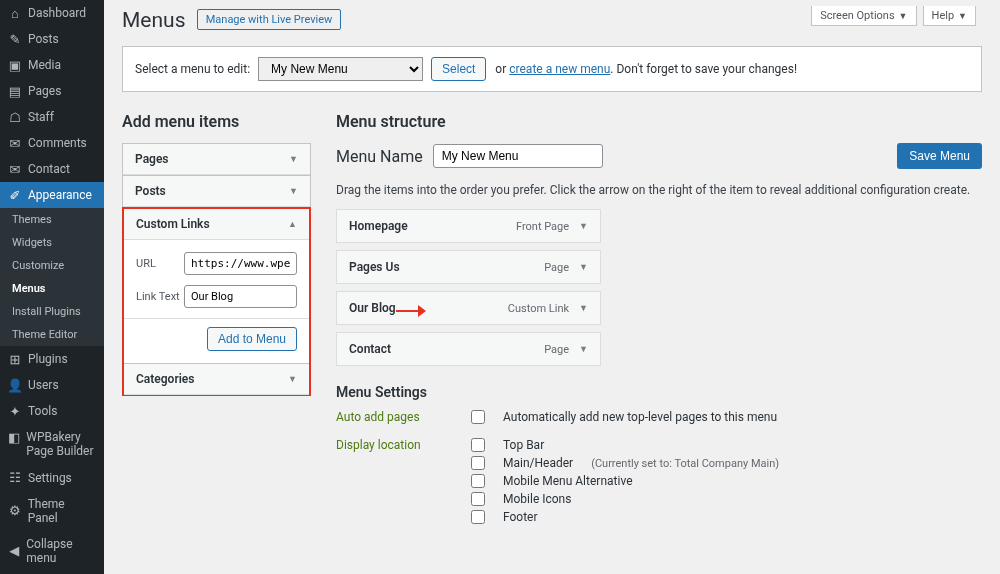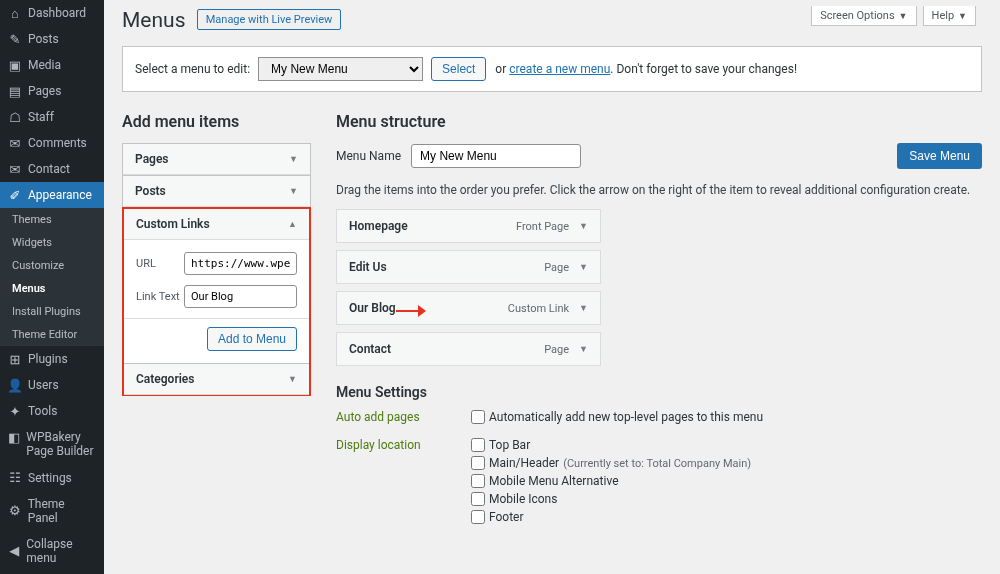--- a/index.html
+++ b/index.html
@@ -46,21 +46,21 @@
 .instructions { font-size: 12px; color: #3c434a; margin-top: 14px; }
 .menu-items-list { margin-top: 12px; width: 265px; }
 .menu-item-bar { border: 1px solid #dcdcde; background: #f6f7f7; padding: 9px 12px; margin-bottom: 7px; display: flex; align-items: center; font-size: 12px; cursor: move; }
 .menu-item-bar .mi-title { font-weight: 600; flex: 1; }
 .menu-item-bar .mi-type { color: #646970; font-size: 11px; margin-right: 10px; }
 .menu-item-bar .mi-toggle { color: #787c82; font-size: 9px; cursor: pointer; }
 .menu-settings-title { font-size: 14px; font-weight: 600; margin-top: 18px; }
 .settings-row { display: flex; margin-top: 10px; font-size: 12px; }
 .settings-row .slabel { width: 135px; color: #4d7c0f; }
 .settings-row .scontrol { flex: 1; }
-.cb-line { display: flex; align-items: center; gap: 4px; margin-bottom: 4px; }
+.cb-line { display: flex; align-items: center; gap: 18px; margin-bottom: 4px; }
 .cb-line input[type=checkbox] { width: 14px; height: 14px; }
 .cb-line .sub { color: #646970; font-size: 11px; }
 .arrow-annot { position: absolute; color: #e6331f; pointer-events: none; }
 </style>
 </head>
 <body>
 
 <div class="wrap">
   <div class="sidebar">
     <div class="sidebar-item">
@@ -193,35 +193,35 @@
                 <span>Categories</span>
                 <span class="tri">▼</span>
               </div>
             </div>
         </div>
       </div>
 
       <div class="col-right">
         <div class="section-title">Menu structure</div>
         <div class="menu-name-row">
-          <span style="font-size:12px;">Menu Name</span>
+          <span style="font-size:16px;">Menu Name</span>
           <input class="menu-name-input" type="text" value="My New Menu" style="">
           <div style="flex:1;"></div>
           <button class="btn-primary">Save Menu</button>
         </div>
         <div class="instructions">Drag the items into the order you prefer. Click the arrow on the right of the item to reveal additional configuration create.</div>
 
         <div class="menu-items-list" id="menu-items-list">
             <div class="menu-item-bar">
               <span class="mi-title">Homepage</span>
               <span class="mi-type">Front Page</span>
               <span class="mi-toggle">▼</span>
             </div>
             <div class="menu-item-bar">
-              <span class="mi-title">Edit Us</span>
+              <span class="mi-title">Pages Us</span>
               <span class="mi-type">Page</span>
               <span class="mi-toggle">▼</span>
             </div>
             <div class="menu-item-bar">
               <span class="mi-title">Our Blog</span>
               <span class="mi-type">Custom Link</span>
               <span class="mi-toggle">▼</span>
             </div>
             <div class="menu-item-bar">
               <span class="mi-title">Contact</span>

